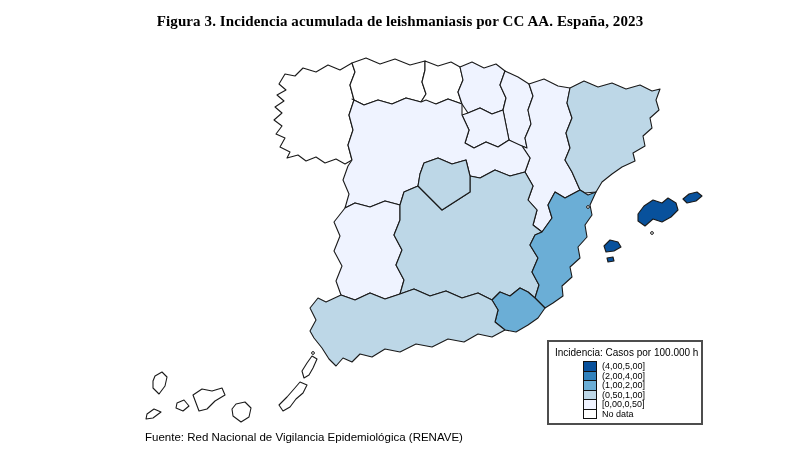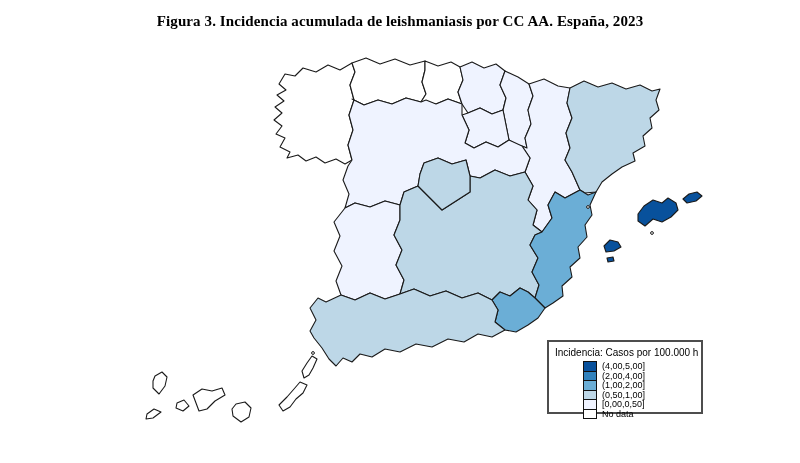--- a/index.html
+++ b/index.html
@@ -9,21 +9,21 @@
   }
   .fig-title {
     position:absolute; top:13px; left:0; right:0; text-align:center;
     font-family:"Liberation Serif", serif; font-weight:bold;
     font-size:15px; color:#000; letter-spacing:0.1px;
   }
   svg.map { position:absolute; left:0; top:0; }
   svg.map path { stroke:#1a1a1a; stroke-width:1.1; stroke-linejoin:round; }
   svg.map circle { stroke:#1a1a1a; stroke-width:1; fill:#ffffff; }
   .legend {
-    position:absolute; left:547px; top:340px; width:156px; height:74px;
+    position:absolute; left:547px; top:340px; width:156px; height:85px;
     border:2px solid #4d4d4d; background:#ffffff; box-sizing:border-box;
     padding:5px 22px 3px 6px;
   }
   .legend-title { font-size:10px; color:#000; margin-bottom:3px; white-space:nowrap; }
   .legend-items { margin-left:28px; }
   .legend-row { display:flex; align-items:center; height:10.5px; }
   .legend-row + .legend-row { margin-top:-1px; }
   .legend-swatch {
     width:14px; height:10.5px; border:1px solid #111;
     box-sizing:border-box; flex:none;
@@ -123,14 +123,15 @@
           <div class="legend-swatch" style="background: rgb(239, 243, 255);"></div>
           <span class="legend-label">[0,00,0,50]</span>
         </div>
         <div class="legend-row">
           <div class="legend-swatch" style="background: rgb(255, 255, 255);"></div>
           <span class="legend-label">No data</span>
         </div>
       </div>
   </div>
 
+  <div class="source">Fuente: Red Nacional de Vigilancia Epidemiológica (RENAVE)</div>
 
 </div>
 
 </body></html>

